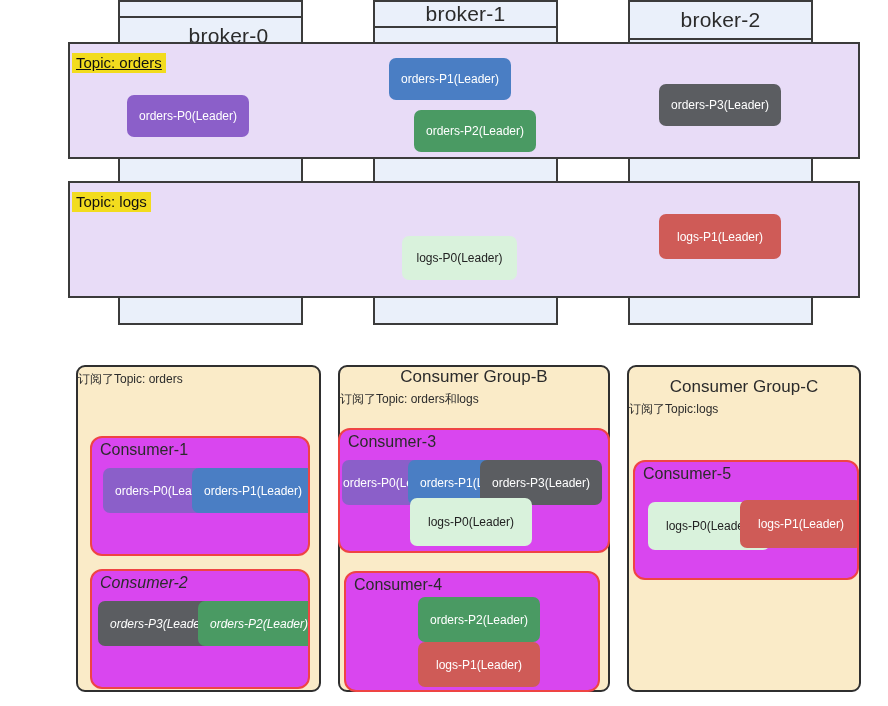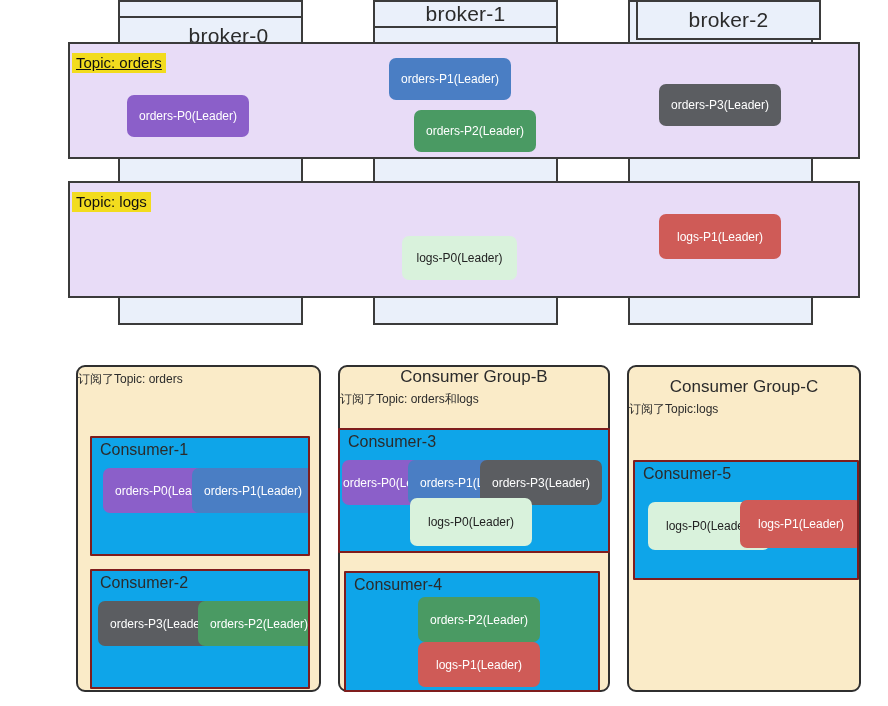--- a/index.html
+++ b/index.html
@@ -45,41 +45,41 @@
   .group{
     background:#FAEBC8;border:2px solid #2f2f2f;border-radius:9px;
   }
   .group-title{
     text-align:center;font-size:17px;color:#2b2b2b;
   }
   .group-sub{
     text-align:left;font-size:12px;color:#2b2b2b;
   }
   .consumer{
-    background:#0ea5e9;border:2px solid #7f1d1d;border-radius:1px;
+    background:#d946ef;border:2px solid #ef4444;border-radius:12px;
     overflow:hidden;
   }
   .consumer-title{
     position:absolute;left:8px;top:3px;font-size:16px;color:#2b2b2b;
   }
 </style>
 </head>
 <body>
 
 <div class="abs broker-col" style="left:118px;top:0px;width:185px;height:325px;"></div>
 <div class="abs broker-col" style="left:373px;top:0px;width:185px;height:325px;"></div>
 <div class="abs broker-col" style="left:628px;top:0px;width:185px;height:325px;"></div>
 
 <div class="abs broker-head" style="left:118px;top:16px;width:185px;height:40px;padding-left:36px;">
   <span>broker-0</span>
 </div>
 <div class="abs broker-head" style="left:373px;top:0px;width:185px;height:28px;justify-content:center;">
   <span>broker-1</span>
 </div>
-<div class="abs broker-head" style="left:628px;top:0px;width:185px;height:40px;margin-left:8px;">
+<div class="abs broker-head" style="left:628px;top:0px;width:185px;height:40px;">
   <span>broker-2</span>
 </div>
 
 <div class="abs topic-band" style="left:68px;top:42px;width:792px;height:117px;"></div>
 <div class="abs topic-label" style="left:72px;top:53px;text-decoration:underline;">Topic: orders</div>
 
 <div class="abs chip purple" style="left:127px;top:95px;width:122px;height:42px;">
   <span>orders-P0(Leader)</span>
 </div>
 <div class="abs chip blue" style="left:389px;top:58px;width:122px;height:42px;">
@@ -108,21 +108,21 @@
   <div class="abs consumer" style="left:12px;top:69px;width:220px;height:120px;">
     <div class="consumer-title">Consumer-1</div>
     <div class="abs chip purple" style="left:11px;top:30px;width:122px;height:45px;">
       <span>orders-P0(Leader)</span>
     </div>
     <div class="abs chip blue" style="left:100px;top:30px;width:122px;height:45px;">
       <span>orders-P1(Leader)</span>
     </div>
   </div>
 
-  <div class="abs consumer" style="left:12px;top:202px;width:220px;height:120px;">
+  <div class="abs consumer" style="left:12px;top:202px;width:220px;height:120px;font-style:italic;">
     <div class="consumer-title">Consumer-2</div>
     <div class="abs chip gray" style="left:6px;top:30px;width:122px;height:45px;">
       <span>orders-P3(Leader)</span>
     </div>
     <div class="abs chip green" style="left:106px;top:30px;width:122px;height:45px;">
       <span>orders-P2(Leader)</span>
     </div>
   </div>
 </div>
 

